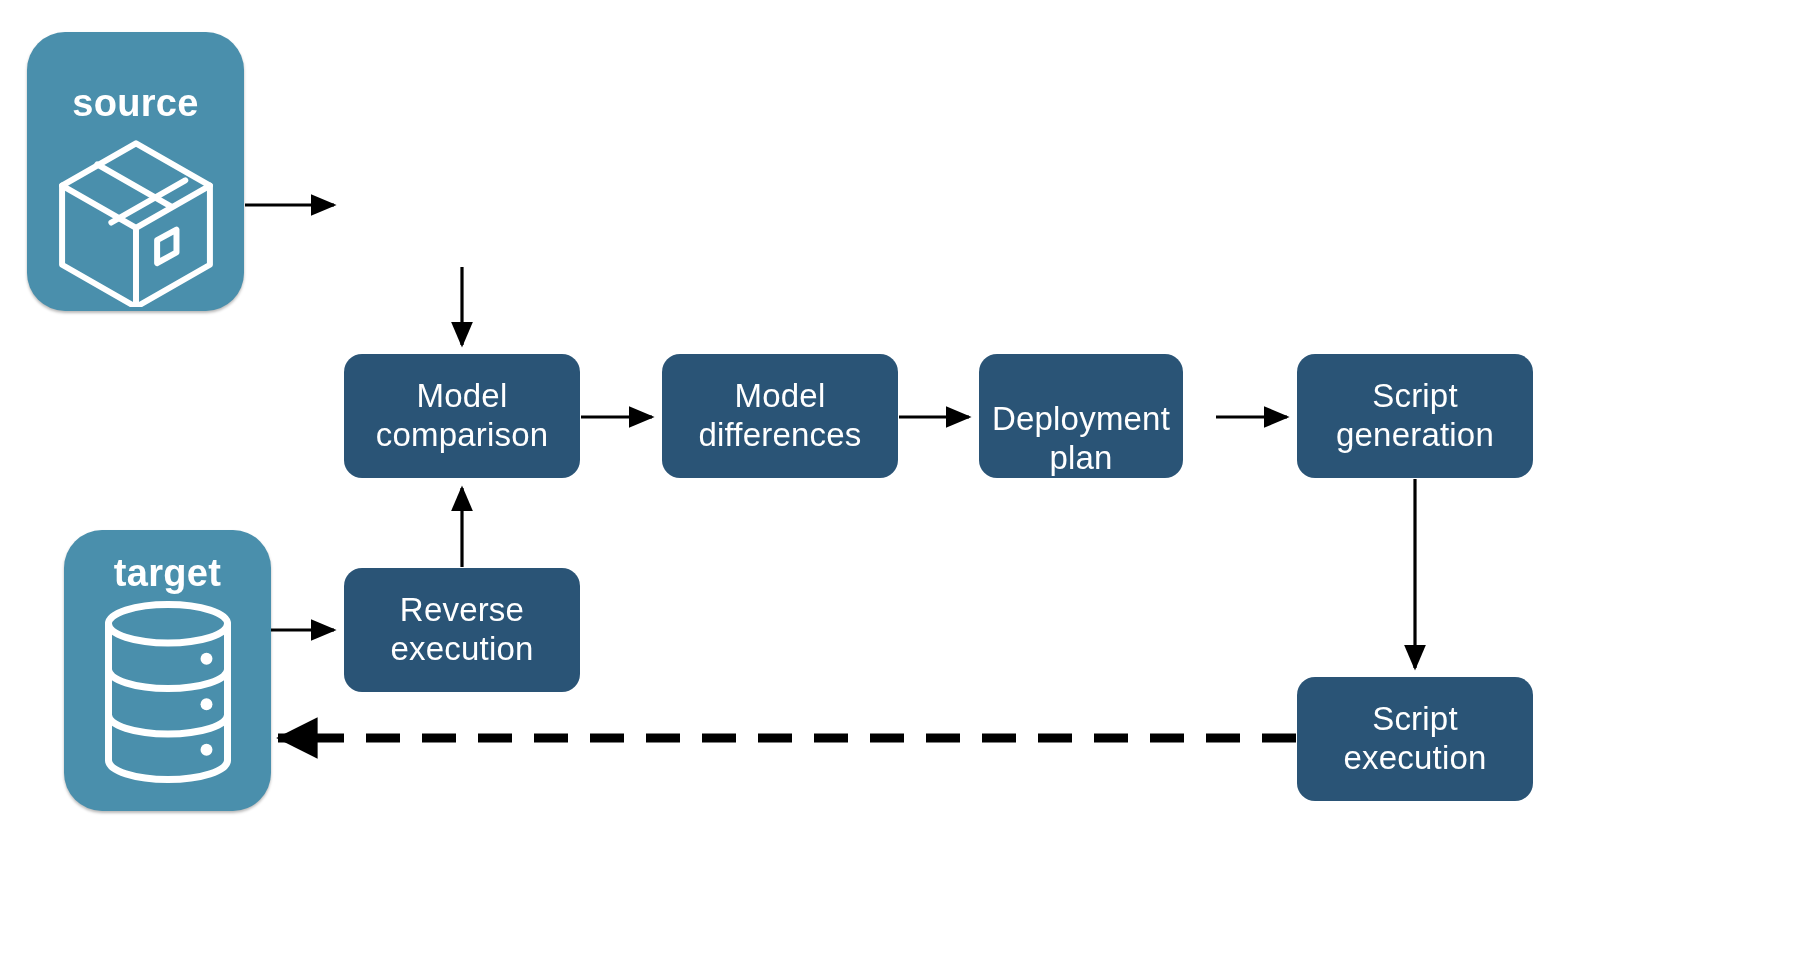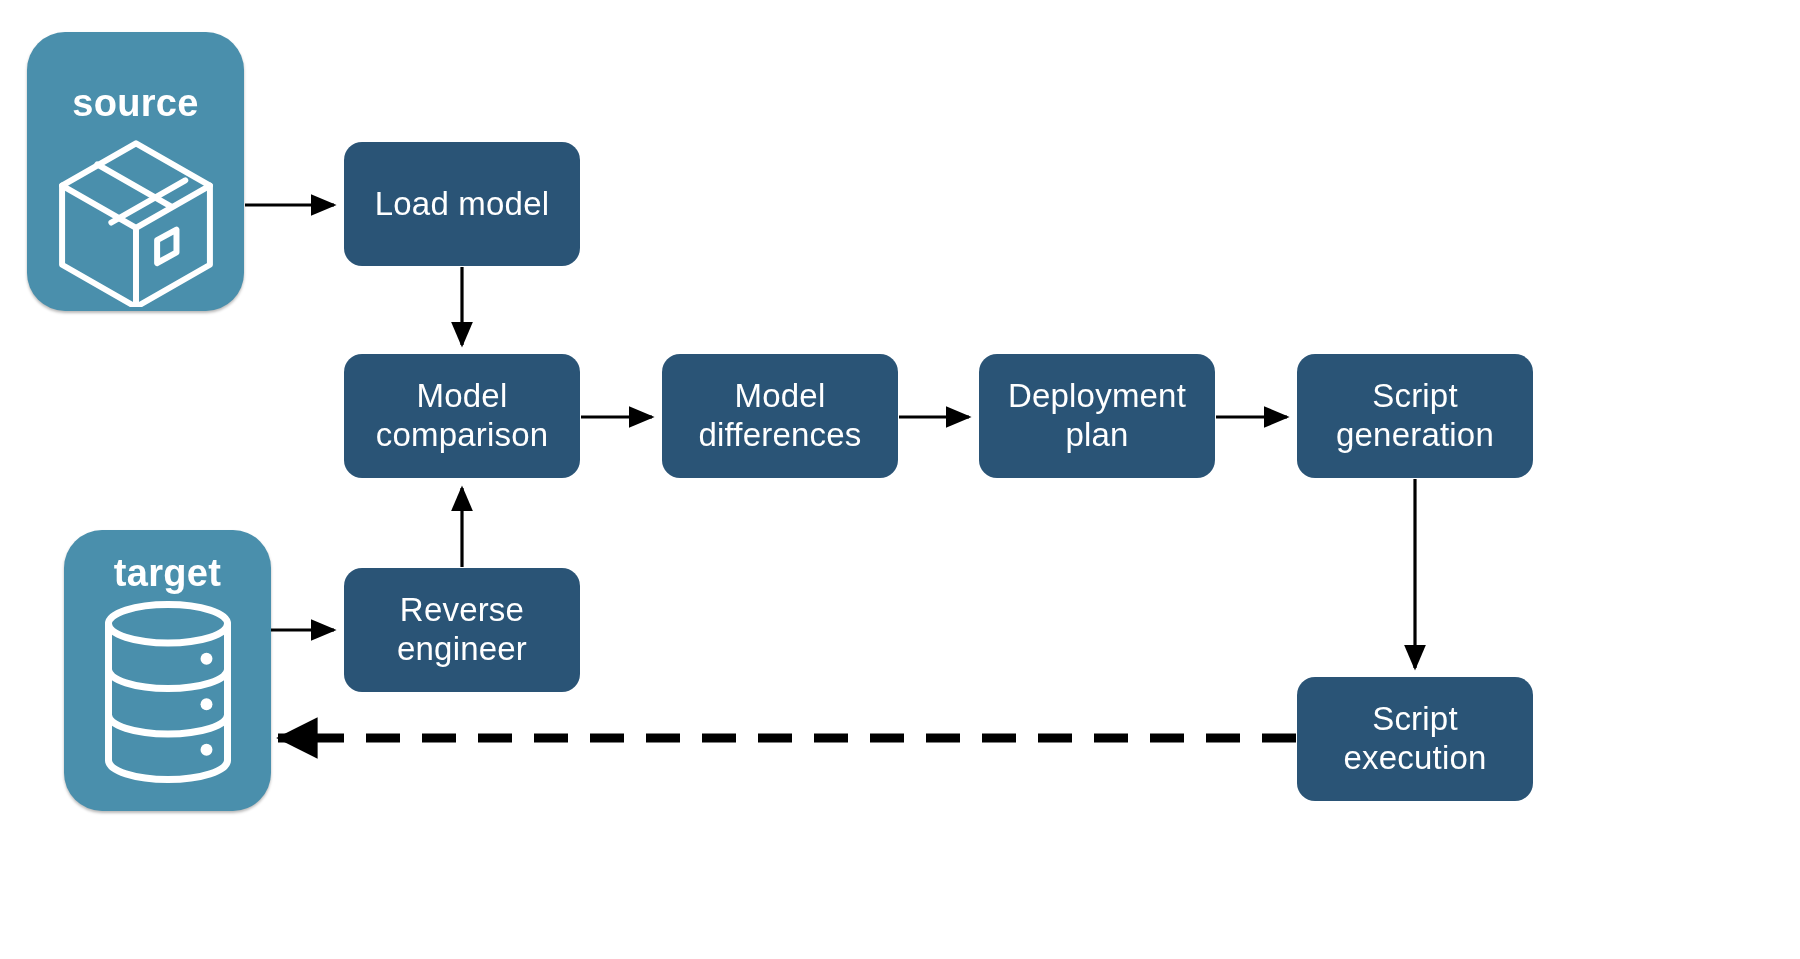--- a/index.html
+++ b/index.html
@@ -148,47 +148,44 @@
           <path d="M8 39 A34 11 0 0 0 76 39"></path>
           <path d="M8 65 A34 11 0 0 0 76 65"></path>
         </g>
         <circle cx="64" cy="33" r="3.4" fill="#ffffff"></circle>
         <circle cx="64" cy="59" r="3.4" fill="#ffffff"></circle>
         <circle cx="64" cy="85" r="3.4" fill="#ffffff"></circle>
       </svg>
     </span>
   </div>
 
-  <div class="node process" style="left:344px; top:142px; width:236px; height:124px;">
-    <span class="node-text">Load model</span>
-  </div>
 
   <div class="node process" style="left:344px; top:354px; width:236px; height:124px;">
     <span class="node-text">Model
 comparison</span>
   </div>
 
   <div class="node process" style="left:662px; top:354px; width:236px; height:124px;">
     <span class="node-text">Model
 differences</span>
   </div>
 
-  <div class="node process" style="left:979px; top:354px; width:236px; height:124px;">
+  <div class="node process" style="left:979px; top:354px; width:204px; height:124px;align-items:flex-end;">
     <span class="node-text">Deployment
 plan</span>
   </div>
 
   <div class="node process" style="left:1297px; top:354px; width:236px; height:124px;">
     <span class="node-text">Script
 generation</span>
   </div>
 
   <div class="node process" style="left:344px; top:568px; width:236px; height:124px;">
     <span class="node-text">Reverse
-engineer</span>
+execution</span>
   </div>
 
   <div class="node process" style="left:1297px; top:677px; width:236px; height:124px;">
     <span class="node-text">Script
 execution</span>
   </div>
 
 </div>
 
 </body></html>

